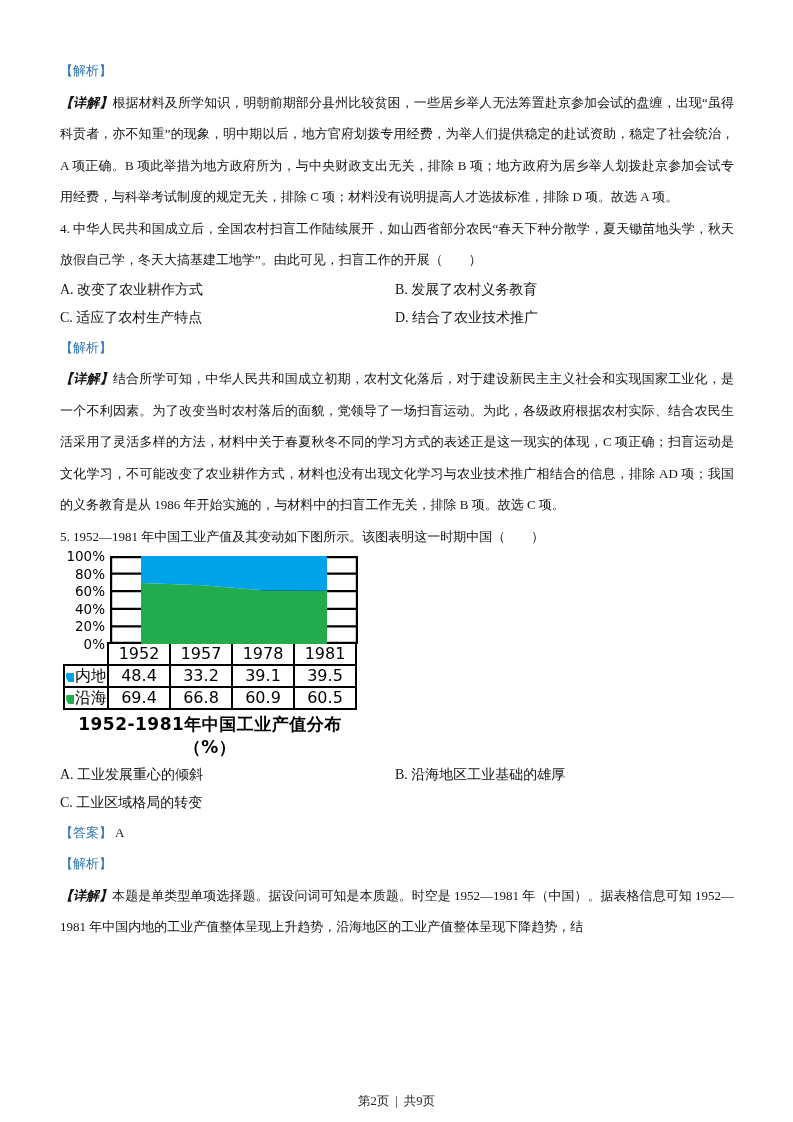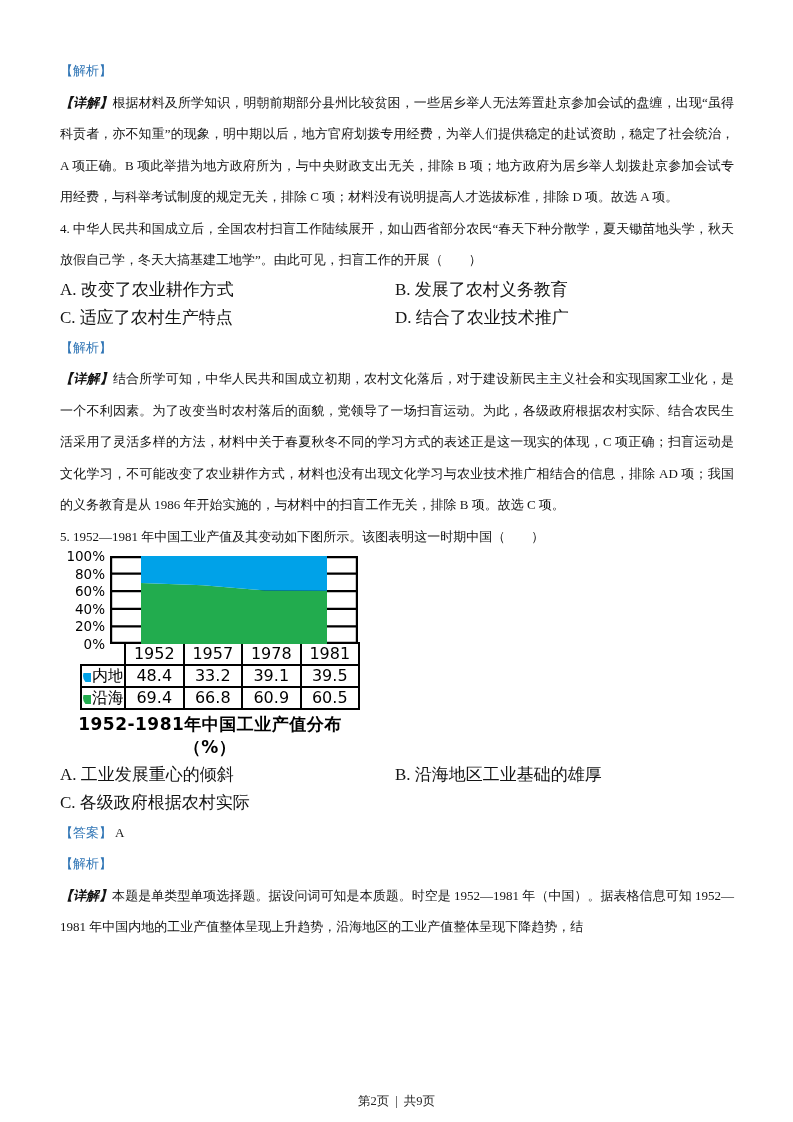--- a/index.html
+++ b/index.html
@@ -7,30 +7,30 @@
     width:793px;height:1122px;position:relative;overflow:hidden;
     font-family:"Liberation Serif","DejaVu Serif",serif;
     color:#141414;
   }
   .content{padding:55px 59px 0 60px;}
   p{margin:0;font-size:13px;line-height:31.5px;text-align:justify;}
   .line{text-align:left;}
   .blue{color:#2E74B5;}
   .bold{font-weight:bold;font-style:italic;}
   .answer-letter{margin-left:3px;}
-  .options-row{display:flex;line-height:28px;font-size:17px;}
+  .options-row{display:flex;line-height:28px;font-size:14px;}
   .options-row .opt-left{width:335px;}
   
   .chart{margin:4px 0 2px 0;width:300px;font-family:"DejaVu Sans","Liberation Sans",sans-serif;}
   .plot-row{position:relative;height:88px;margin-left:50px;width:208px;}
   .plot-row svg{position:absolute;left:0;top:0;}
   .ylabels{position:absolute;left:-50px;top:-6px;width:45px;height:100px;
     display:flex;flex-direction:column;justify-content:space-between;align-items:flex-end;}
   .ylabels span{display:block;line-height:12px;font-size:13.5px;color:#000;}
-  table.chart-table{border-collapse:collapse;table-layout:fixed;margin-left:20px;margin-top:-2.4px;}
+  table.chart-table{border-collapse:collapse;table-layout:fixed;margin-left:3px;margin-top:-2.4px;}
   table.chart-table td{border:2.4px solid #000;padding:0;height:20px;text-align:center;
     font-size:16px;line-height:20px;color:#000;overflow:hidden;white-space:nowrap;}
   table.chart-table td.no-cell{border:none;}
   td.legend-cell{text-align:left;font-size:14.5px;padding-left:1px;border-radius:11px;}
   .swatch{display:inline-block;width:9px;height:9px;margin:0 1px 0 0;vertical-align:-1px;}
   .chart-caption{width:300px;text-align:center;font-size:17px;font-weight:bold;color:#000;
     margin-top:3px;letter-spacing:0.5px;}
   
   .footer{position:absolute;left:0;right:0;bottom:12px;text-align:center;font-size:12.5px;color:#222;}
   .footer span{margin:0 3px;}
@@ -118,21 +118,21 @@
     </tbody>
       </table>
     <div class="chart-caption">1952-1981年中国工业产值分布（%）</div>
   </div>
 
   <div class="options-row">
     <div class="opt-left">A. 工业发展重心的倾斜</div>
     <div>B. 沿海地区工业基础的雄厚</div>
   </div>
   <div class="options-row">
-    <div class="opt-left">C. 各级政府根据农村实际</div>
+    <div class="opt-left">C. 工业区域格局的转变</div>
   </div>
 
   <p class="line"><span class="blue">【答案】</span><span class="answer-letter">A</span></p>
 
   <p class="line blue">【解析】</p>
 
   <p><span class="bold">【详解】</span><span>本题是单类型单项选择题。据设问词可知是本质题。时空是 1952—1981 年（中国）。据表格信息可知 1952—1981 年中国内地的工业产值整体呈现上升趋势，沿海地区的工业产值整体呈现下降趋势，结</span></p>
 
 </div>
 

